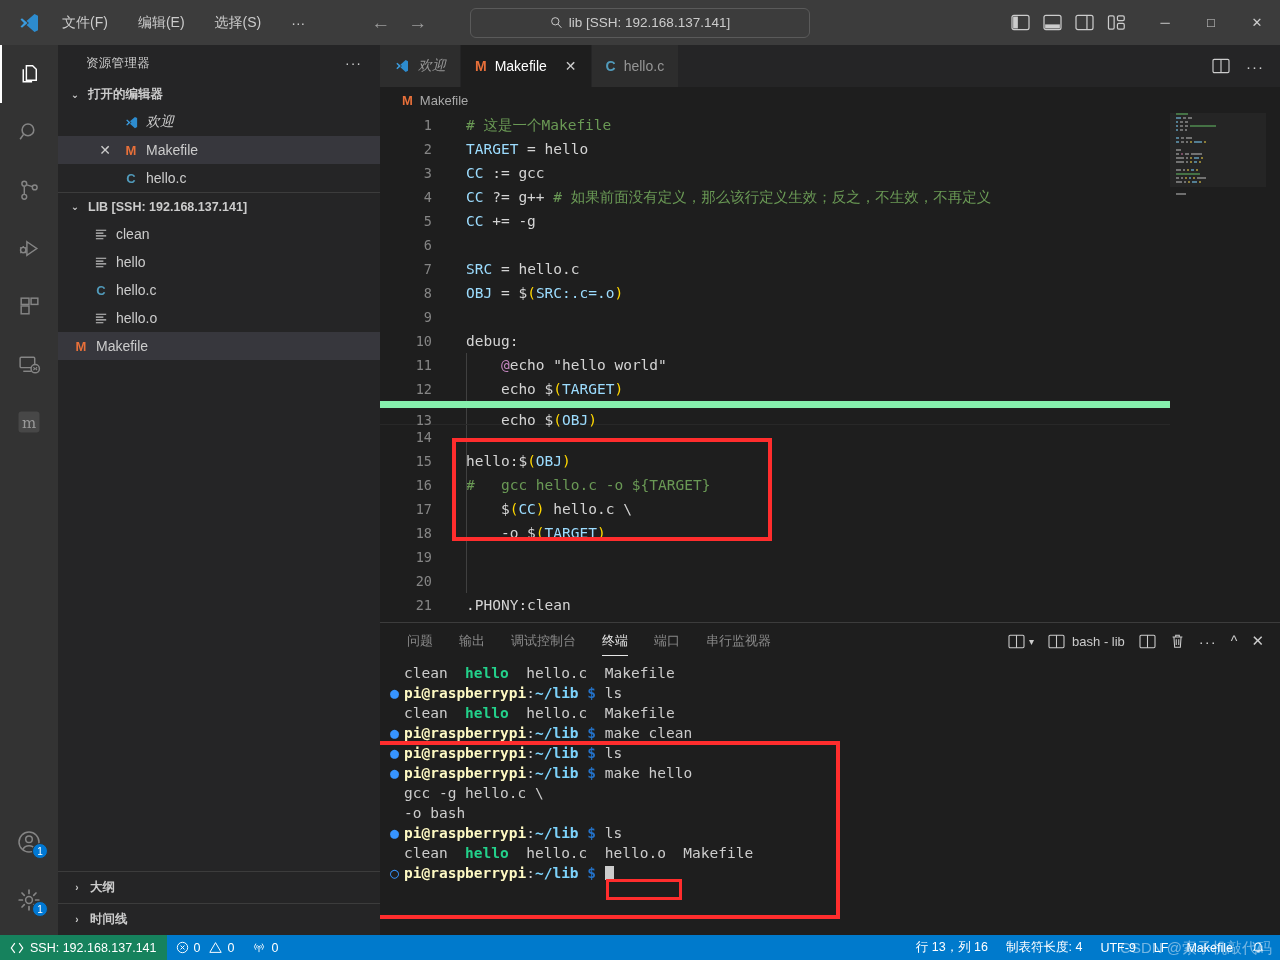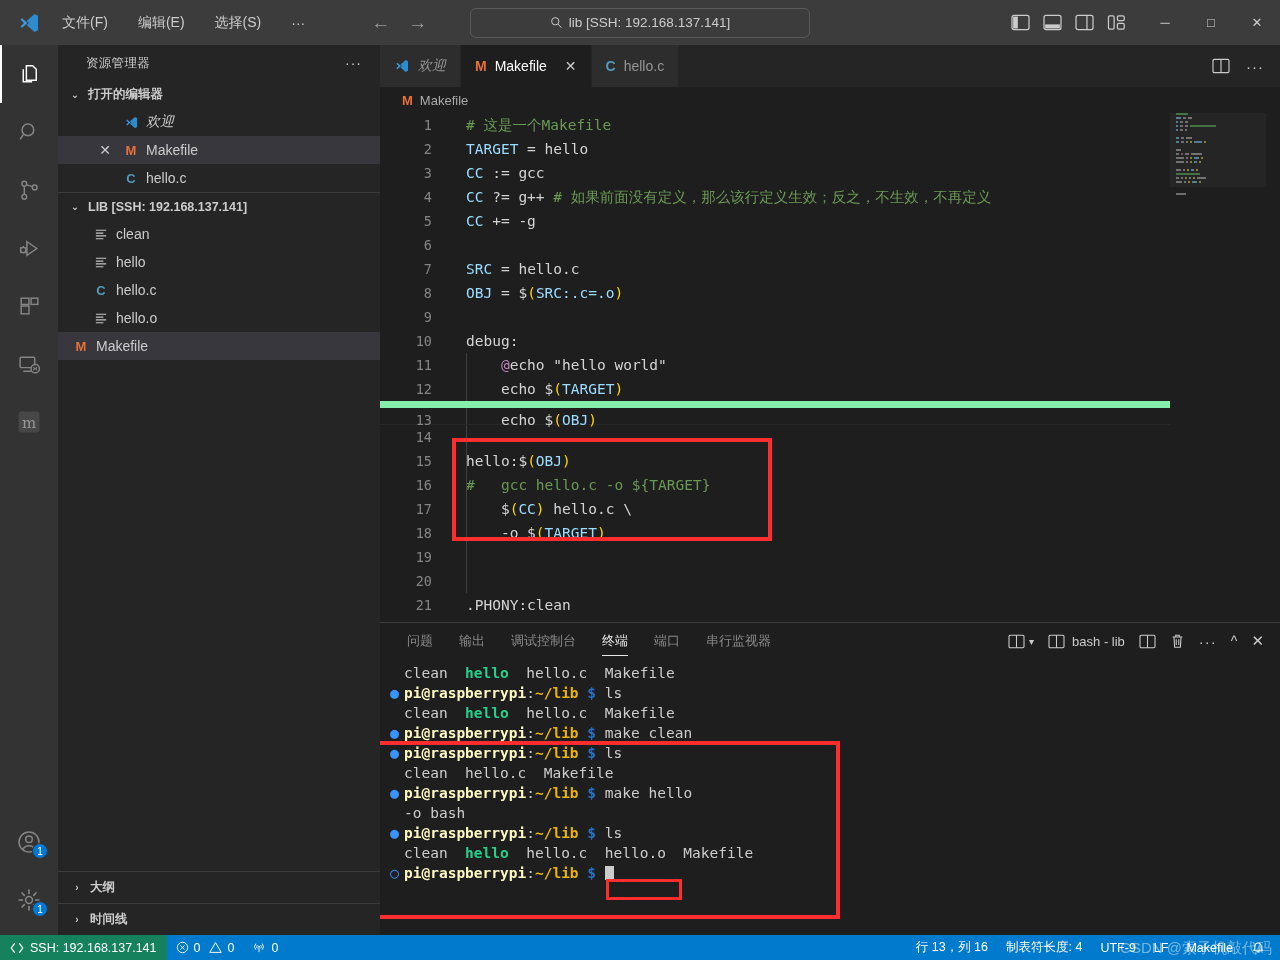--- a/index.html
+++ b/index.html
@@ -125,21 +125,21 @@
   .ptab.active { color:#e7e7e7; }
   .ptab.active:after { content:""; position:absolute; left:13px; right:13px; bottom:3px; height:1px; background:#e7e7e7; }
   .panel-actions { margin-left:auto; display:flex; align-items:center; gap:14px; padding-right:16px; color:#cccccc; font-size:13px; }
   .terminal {
     flex:1 1 auto; padding:4px 0 0 10px; overflow:hidden; position:relative;
     font-family:"DejaVu Sans Mono","Liberation Mono",monospace; font-size:14.5px; line-height:20px;
   }
   .tline { height:20px; white-space:pre; display:flex; align-items:center; }
   .dot { color:#3794ff; font-size:15px; width:14px; display:inline-block; }
   .t-user { color:#fef9c3; font-weight:bold; }
-  .t-path { color:#eab308; font-weight:bold; }
+  .t-path { color:#7dd3fc; font-weight:bold; }
   .t-col  { color:#cccccc; }
   .t-dollar { color:#2472c8; font-weight:bold; }
   .t-cmd { color:#cccccc; }
   .t-exec { color:#23d18b; font-weight:bold; }
   .t-plain { color:#cccccc; }
   .cursorblk { display:inline-block; width:9px; height:14px; background:#cccccc; vertical-align:-2px; }
 
   
   .statusbar { height:25px; flex:0 0 25px; background:#007acc; display:flex; align-items:center; font-size:12.5px; color:#ffffff; }
   .sb-remote { background:#16825d; height:25px; display:flex; align-items:center; gap:6px; padding:0 10px; }
@@ -586,22 +586,22 @@
 
         <div class="terminal" id="terminal">
 
           <div class="redbox" style="left:-28px; top:82px; width:488px; height:178px;"></div>
           <div class="redbox" style="left:226px; top:220px; width:76px; height:21px; border-width:3px;"></div>
         <div class="tline"><span class="dot"> </span><span class="t-plain">clean  </span><span class="t-exec">hello</span><span class="t-plain">  hello.c  Makefile</span></div>
             <div class="tline"><span class="dot">●</span><span class="t-user">pi@raspberrypi</span><span class="t-col">:</span><span class="t-path">~/lib</span><span class="t-dollar"> $ </span><span class="t-cmd">ls</span></div>
             <div class="tline"><span class="dot"> </span><span class="t-plain">clean  </span><span class="t-exec">hello</span><span class="t-plain">  hello.c  Makefile</span></div>
             <div class="tline"><span class="dot">●</span><span class="t-user">pi@raspberrypi</span><span class="t-col">:</span><span class="t-path">~/lib</span><span class="t-dollar"> $ </span><span class="t-cmd">make clean</span></div>
             <div class="tline"><span class="dot">●</span><span class="t-user">pi@raspberrypi</span><span class="t-col">:</span><span class="t-path">~/lib</span><span class="t-dollar"> $ </span><span class="t-cmd">ls</span></div>
-            <div class="tline"><span class="dot"> </span><span class="t-plain">clean  hello.c  Makefile</span></div>
             <div class="tline"><span class="dot">●</span><span class="t-user">pi@raspberrypi</span><span class="t-col">:</span><span class="t-path">~/lib</span><span class="t-dollar"> $ </span><span class="t-cmd">make hello</span></div>
+            <div class="tline"><span class="dot"> </span><span class="t-plain">gcc -g hello.c \</span></div>
             <div class="tline"><span class="dot"> </span><span class="t-plain">-o bash</span></div>
             <div class="tline"><span class="dot">●</span><span class="t-user">pi@raspberrypi</span><span class="t-col">:</span><span class="t-path">~/lib</span><span class="t-dollar"> $ </span><span class="t-cmd">ls</span></div>
             <div class="tline"><span class="dot"> </span><span class="t-plain">clean  </span><span class="t-exec">hello</span><span class="t-plain">  hello.c  </span><span class="t-plain">hello.o</span><span class="t-plain">  Makefile</span></div>
             <div class="tline"><span class="dot">○</span><span class="t-user">pi@raspberrypi</span><span class="t-col">:</span><span class="t-path">~/lib</span><span class="t-dollar"> $ </span><span class="cursorblk"></span></div>
           </div>
       </div>
     </div>
   </div>
 
   <div class="statusbar">

